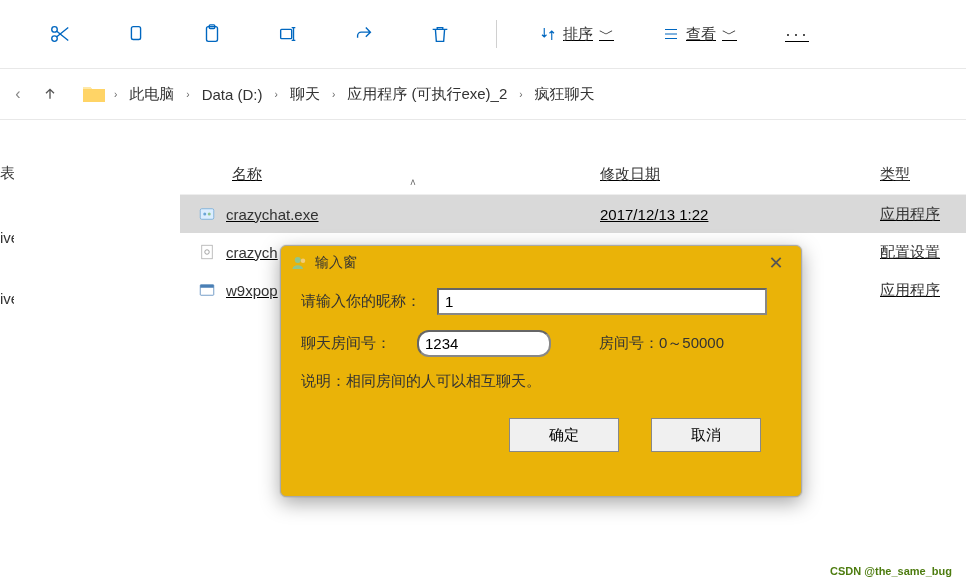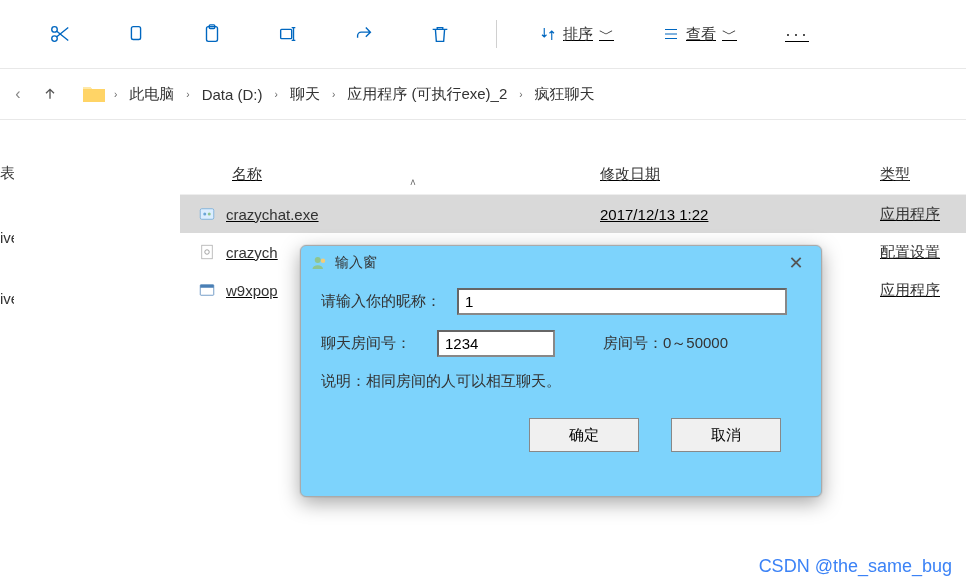--- a/index.html
+++ b/index.html
@@ -35,34 +35,34 @@
 .col-type { flex: 1; }
 
 .row { display: flex; height: 38px; align-items: center; font-size: 15px; color: #333; }
 .row.sel { background: #d9d9d9; }
 .row-name { width: 420px; padding-left: 18px; display: flex; align-items: center; gap: 10px; }
 .row-date { width: 280px; color: #000000; }
 .row-type { flex: 1; }
 .icon-file { width: 18px; height: 18px; display: inline-block; }
 
 
-.dialog { position: absolute; left: 300px; top: 245px; width: 522px; height: 252px; background: #7dd3fc; border: 1px solid #aaa; box-shadow: 0 6px 20px rgba(0,0,0,0.35), 0 0 0 1px rgba(0,0,0,0.05); border-radius: 6px; }
+.dialog { position: absolute; left: 280px; top: 245px; width: 522px; height: 252px; background: #eab308; border: 1px solid #aaa; box-shadow: 0 6px 20px rgba(0,0,0,0.35), 0 0 0 1px rgba(0,0,0,0.05); border-radius: 6px; }
 .dlg-title { height: 34px; display: flex; align-items: center; padding: 0 10px; font-size: 14px; color: #333; }
 .dlg-title .title-icon { width: 18px; height: 18px; margin-right: 6px; }
 .dlg-title .spacer { flex: 1; }
 .dlg-close { width: 30px; text-align: center; font-size: 18px; color: #555; cursor: pointer; font-family: Arial; }
 .dlg-body { padding: 8px 20px; font-size: 15px; color: #333; }
 .form-row { display: flex; align-items: center; margin-bottom: 15px; }
 .form-row label { width: 136px; }
 .form-row input { border: 2px solid #888; border-top-color: #666; border-left-color: #666; padding: 3px 6px; font-size: 15px; font-family: inherit; background: #fff; }
 .form-row .hint { margin-left: 48px; }
 .btns { display: flex; justify-content: flex-end; gap: 32px; padding: 12px 20px 0; }
 .btns button { width: 110px; height: 34px; background: #f0f0f0; border: 1px solid #888; font-size: 15px; cursor: pointer; }
 
-.watermark { position: absolute; right: 14px; bottom: 10px; font-size: 18px; color: #3b82f6; font-family: Arial; }
+.watermark { position: absolute; right: 14px; bottom: 10px; font-size: 11px; color: #4d7c0f; font-family: Arial; font-weight: bold; }
 </style>
 </head>
 <body>
 
 <div class="toolbar">
   <div class="tool-btn">
       <svg viewBox="0 0 24 24">
         <circle cx="6" cy="7" r="3"></circle>
         <circle cx="6" cy="17" r="3"></circle>
         <path d="M8.5 9 L21 19 M8.5 15 L21 5"></path>
@@ -200,21 +200,21 @@
     <div class="spacer"></div>
     <div class="dlg-close">✕</div>
   </div>
   <div class="dlg-body">
     <div class="form-row">
       <label>请输入你的昵称：</label>
       <input type="text" style="width: 330px;" value="1">
     </div>
     <div class="form-row">
       <label style="width:116px">聊天房间号：</label>
-      <input type="text" style="width: 118px;" value="1234">
+      <input type="text" style="width: 134px; border-radius: 12px;" value="1234">
       <span class="hint">房间号：0～50000</span>
     </div>
     <div class="form-row">
       <span>说明：相同房间的人可以相互聊天。</span>
     </div>
     <div class="btns">
       <button>确定</button>
       <button>取消</button>
     </div>
   </div>

